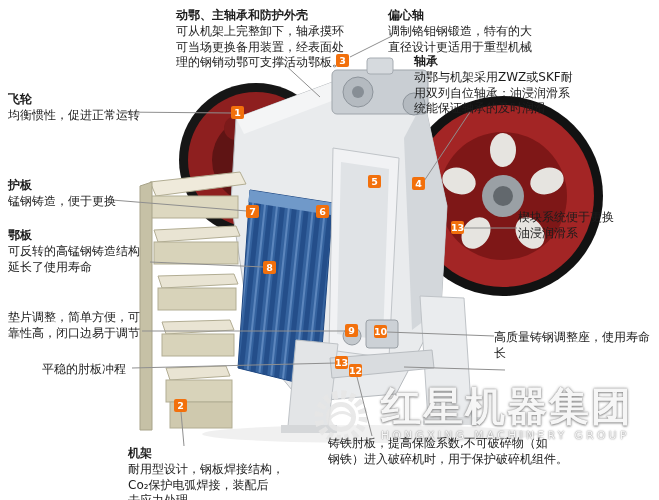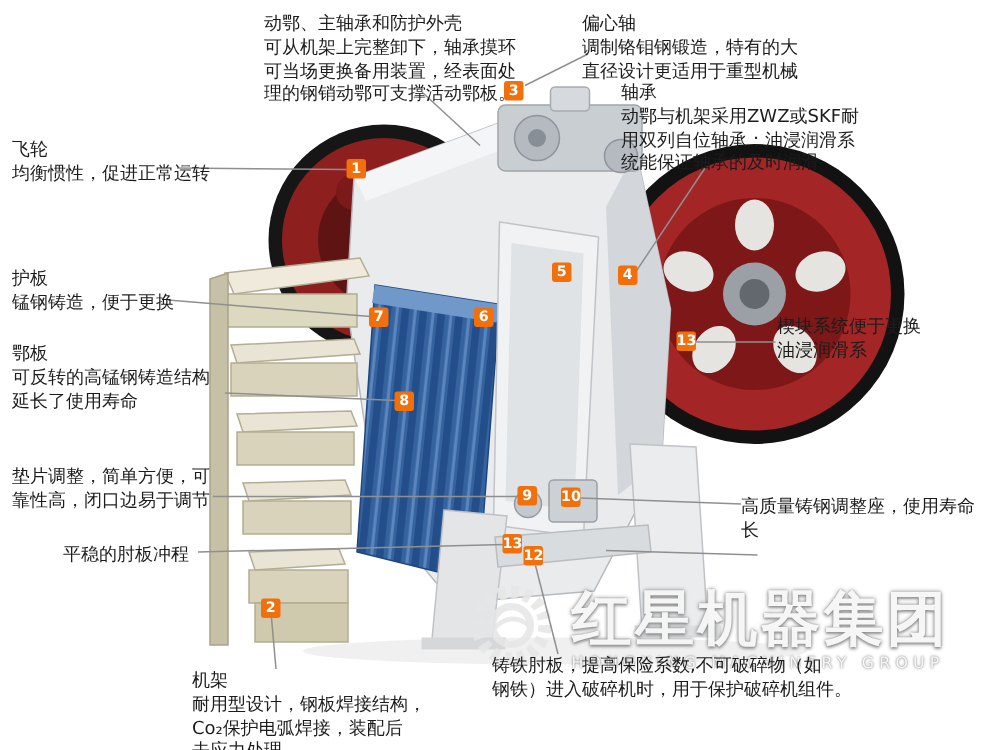--- a/index.html
+++ b/index.html
@@ -1,25 +1,25 @@
 <!DOCTYPE html>
 <html><head>
 <meta charset="utf-8">
 <style>
   *{margin:0;padding:0;box-sizing:border-box}
   html,body{background:#fff}
   body{font-family:"DejaVu Sans","Liberation Sans",sans-serif}
   .stage{position:relative;width:659px;height:500px;background:#ffffff;overflow:hidden}
   .layer{position:absolute;left:0;top:0;width:659px;height:500px}
   .label{position:absolute;font-size:12px;color:#1c1c1c;line-height:1.32}
-  .label .t{font-weight:normal;display:block}
+  .label .t{font-weight:bold;display:block}
   .label .b{white-space:pre-line;display:block}
   .badge{position:absolute;width:13px;height:13px;background:#f2700c;color:#fff;
          font-size:9.5px;font-weight:bold;line-height:13px;text-align:center;border-radius:2px}
-  .wm{position:absolute;left:310px;top:386px;display:flex;align-items:flex-end;gap:9px;opacity:.92}
+  .wm{position:absolute;left:310px;top:386px;display:flex;align-items:flex-start;gap:9px;opacity:.92}
   .wm .cn{font-size:40px;font-weight:bold;letter-spacing:2px;line-height:1;
           color:rgba(255,255,255,.93);
           text-shadow:0 0 3px rgba(130,130,130,.9),0 1px 2px rgba(110,110,110,.7),0 0 1px #999}
   .wm .en{font-size:10.5px;letter-spacing:3.5px;margin-top:3px;color:rgba(255,255,255,.93);
           text-shadow:0 0 2px rgba(120,120,120,.9),0 0 1px #999}
 </style>
 </head>
 <body>
 
 <div class="stage">

